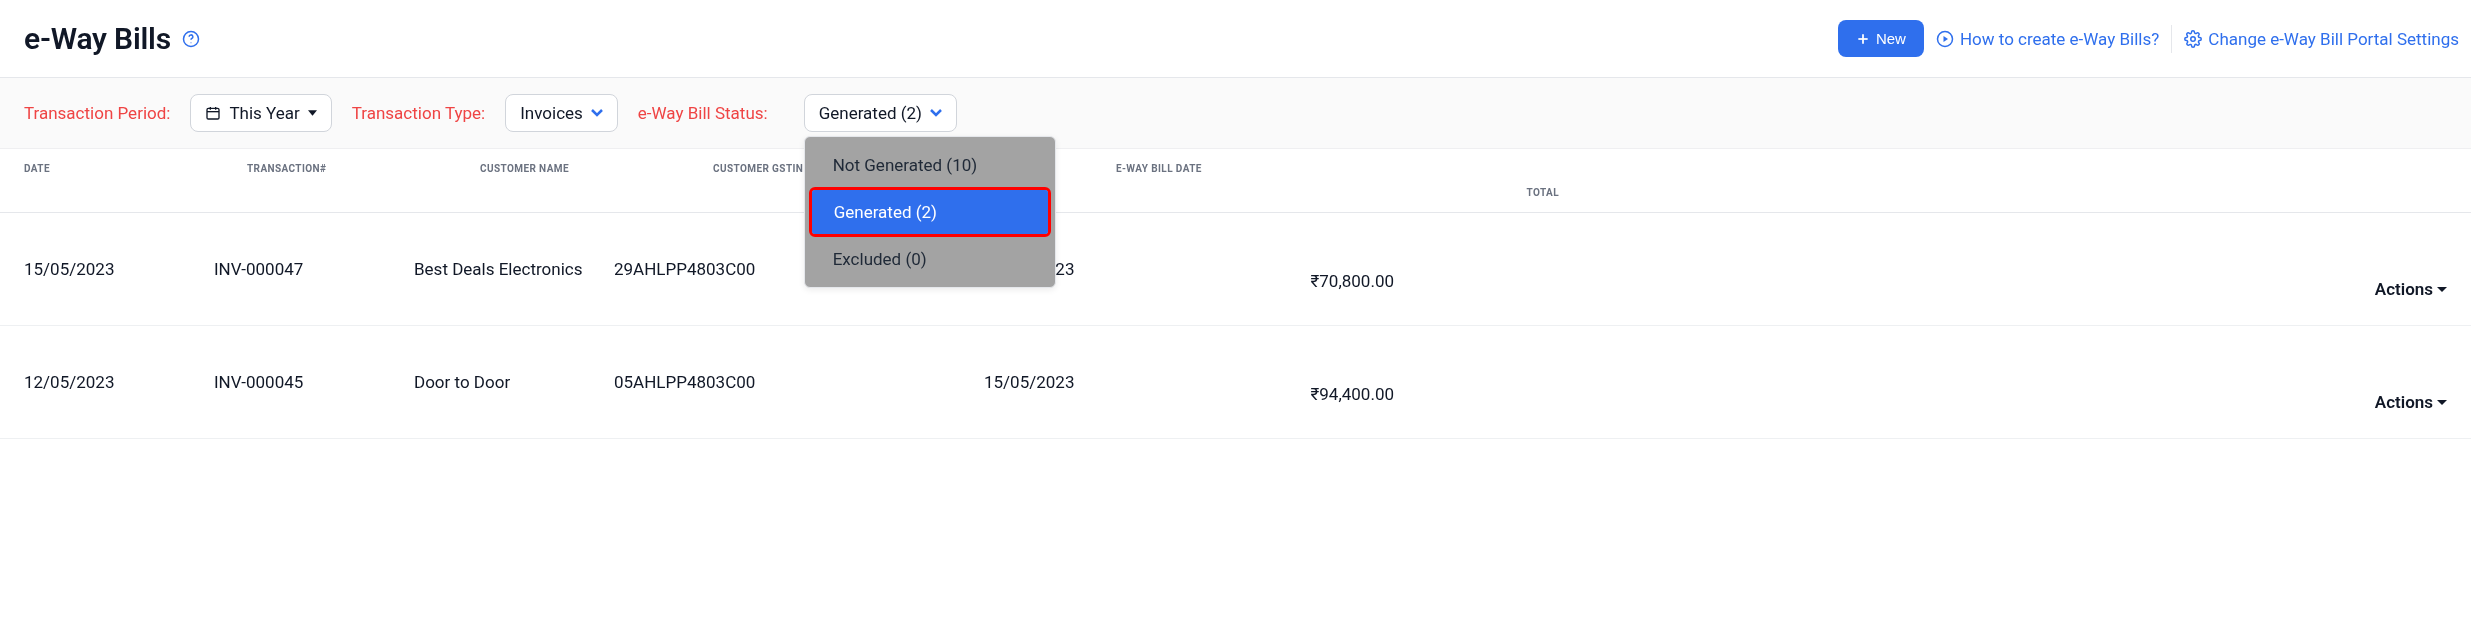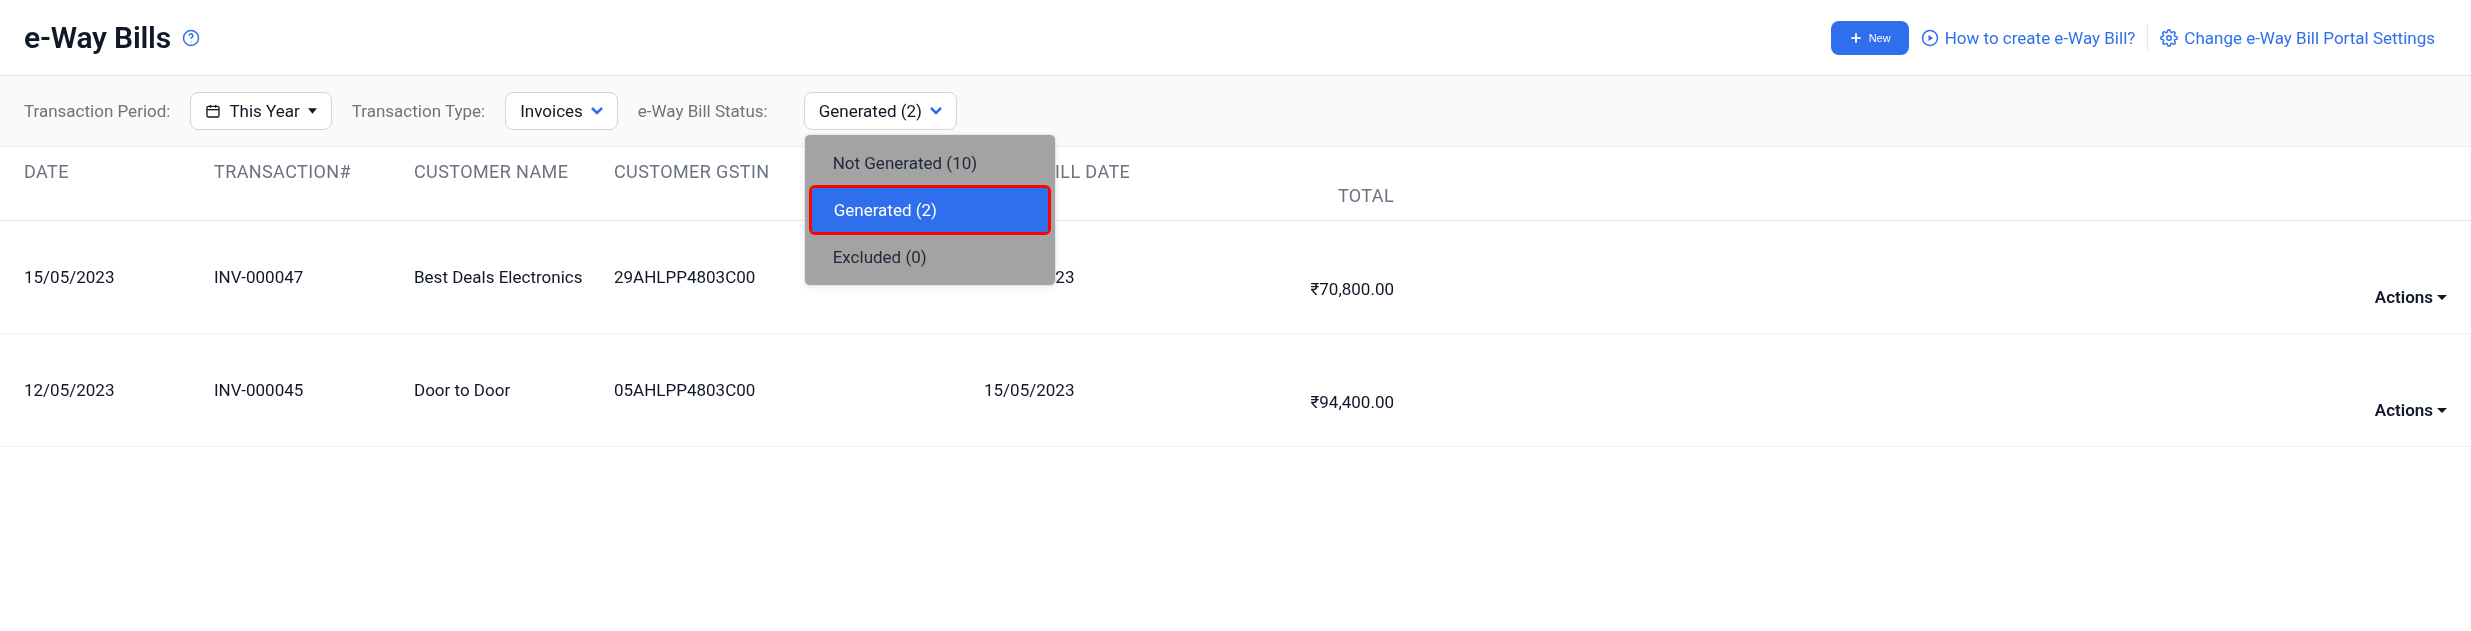--- a/index.html
+++ b/index.html
@@ -1,47 +1,47 @@
 <!DOCTYPE html>
 <html><head>
   <meta charset="utf-8">
   <style>
     * { box-sizing: border-box; margin: 0; padding: 0; }
     body { font-family: -apple-system, BlinkMacSystemFont, "Segoe UI", Roboto, Helvetica, Arial, sans-serif; color: #1f2937; background: #fff; }
 
     
-    .page-header { display: flex; align-items: center; justify-content: space-between; padding: 20px 36px 20px 24px; }
+    .page-header { display: flex; align-items: center; justify-content: space-between; padding: 20px 12px 20px 24px; }
     .page-title-wrap { display: flex; align-items: center; gap: 10px; }
     .page-title { font-size: 30px; font-weight: 600; color: #111827; letter-spacing: -0.2px; }
     .help-icon { width: 20px; height: 20px; display: inline-flex; align-items: center; justify-content: center; color: #2f6fed; }
     .header-actions { display: flex; align-items: center; gap: 12px; }
-    .btn-primary { background: #2f6fed; color: #fff; border: none; border-radius: 8px; padding: 10px 18px; font-size: 11px; font-weight: 500; display: inline-flex; align-items: center; gap: 6px; cursor: pointer; }
+    .btn-primary { background: #2f6fed; color: #fff; border: none; border-radius: 8px; padding: 10px 18px; font-size: 15px; font-weight: 500; display: inline-flex; align-items: center; gap: 6px; cursor: pointer; }
     .plus-icon { display: inline-flex; }
     .link { color: #2f6fed; text-decoration: none; font-size: 17px; display: inline-flex; align-items: center; gap: 6px; cursor: pointer; }
     .divider { width: 1px; height: 28px; background: #e5e7eb; }
 
     
     .filter-bar { background: #fafafa; border-top: 1px solid #e5e7eb; border-bottom: 1px solid #efeff1; padding: 16px 24px; display: flex; align-items: center; gap: 20px; font-size: 17px; color: #111827; position: relative; z-index: 5; }
-    .filter-label { font-weight: 400; color: #737373; }
+    .filter-label { font-weight: 400; color: #ef4444; }
     .select-outline { border: 1px solid #d1d5db; background: #fff; border-radius: 8px; padding: 8px 14px; display: inline-flex; align-items: center; gap: 8px; cursor: pointer; font-size: 17px; color: #111827; justify-content: space-between; }
     .select-outline .chev-dk { color: #111827; }
     .select-outline .chev-bl { color: #2f6fed; }
     .cal-icon { display: inline-flex; }
 
     
     .dropdown-wrap { position: relative; display: inline-block; margin-left: 16px; }
     .dropdown-panel { position: absolute; top: calc(100% + 4px); left: 0; background: #a3a3a3; border: 1px solid #e5e7eb; border-radius: 6px; box-shadow: 0 2px 6px rgba(0,0,0,0.08); width: 252px; z-index: 50; padding: 6px 0; }
     .dropdown-item { padding: 12px 22px; font-size: 17px; color: #1f2937; cursor: pointer; border-radius: 6px; margin: 0 6px; }
     .dropdown-item.active { background: #2f6fed; color: #fff; }
     .highlight-box { border: 3px solid #ff0000; border-radius: 6px; margin: 0 4px; }
     .highlight-box .dropdown-item.active { margin: 0; border-radius: 3px; }
 
     
     .tbl { width: 100%; }
-    .tbl-head { display: grid; grid-template-columns: 190px 200px 200px 370px 270px 180px 1fr; padding: 14px 24px; color: #6b7280; font-size: 18px; font-weight: 400; letter-spacing: 0.4px; border-bottom: 1px solid #e5e7eb; }
+    .tbl-head { display: grid; grid-template-columns: 190px 200px 200px 370px 270px 180px 1fr; padding: 14px 24px; color: #6b7280; font-size: 10px; font-weight: 700; letter-spacing: 0.4px; border-bottom: 1px solid #e5e7eb; gap: 33px; }
     .tbl-row { display: grid; grid-template-columns: 190px 200px 200px 370px 270px 180px 1fr; padding: 26px 24px; border-bottom: 1px solid #eef0f2; font-size: 17px; color: #111827; align-items: center; }
     .col-total { text-align: right; padding-right: 40px; margin-top: 24px; }
     .col-actions { text-align: right; margin-top: 40px; }
     .actions-btn { display: inline-flex; align-items: center; gap: 4px; font-weight: 600; cursor: pointer; }
     .actions-btn .caret { width: 0; height: 0; border-left: 5px solid transparent; border-right: 5px solid transparent; border-top: 5px solid #111827; }
 
     svg { display: block; }
   </style>
 </head>
 <body>
@@ -67,21 +67,21 @@
       </span>
       <span>New</span>
     </button>
     <a class="link">
       <span>
         <svg width="18" height="18" viewBox="0 0 24 24" fill="none" stroke="#2f6fed" stroke-width="2">
             <circle cx="12" cy="12" r="10"></circle>
             <polygon points="10,8 16,12 10,16" fill="#2f6fed" stroke="none"></polygon>
           </svg>
       </span>
-      <span>How to create e-Way Bill?</span>
+      <span>How to create e-Way Bills?</span>
     </a>
     <span class="divider"></span>
     <a class="link">
       <span>
         <svg width="18" height="18" viewBox="0 0 24 24" fill="none" stroke="#2f6fed" stroke-width="2">
             <circle cx="12" cy="12" r="3"></circle>
             <path d="M19.4 15a1.65 1.65 0 0 0 .33 1.82l.06.06a2 2 0 1 1-2.83 2.83l-.06-.06a1.65 1.65 0 0 0-1.82-.33 1.65 1.65 0 0 0-1 1.51V21a2 2 0 0 1-4 0v-.09a1.65 1.65 0 0 0-1-1.51 1.65 1.65 0 0 0-1.82.33l-.06.06a2 2 0 1 1-2.83-2.83l.06-.06a1.65 1.65 0 0 0 .33-1.82 1.65 1.65 0 0 0-1.51-1H3a2 2 0 0 1 0-4h.09a1.65 1.65 0 0 0 1.51-1 1.65 1.65 0 0 0-.33-1.82l-.06-.06a2 2 0 1 1 2.83-2.83l.06.06a1.65 1.65 0 0 0 1.82.33h0a1.65 1.65 0 0 0 1-1.51V3a2 2 0 0 1 4 0v.09a1.65 1.65 0 0 0 1 1.51h0a1.65 1.65 0 0 0 1.82-.33l.06-.06a2 2 0 1 1 2.83 2.83l-.06.06a1.65 1.65 0 0 0-.33 1.82v0a1.65 1.65 0 0 0 1.51 1H21a2 2 0 0 1 0 4h-.09a1.65 1.65 0 0 0-1.51 1z"></path>
           </svg>
       </span>
       <span>Change e-Way Bill Portal Settings</span>

